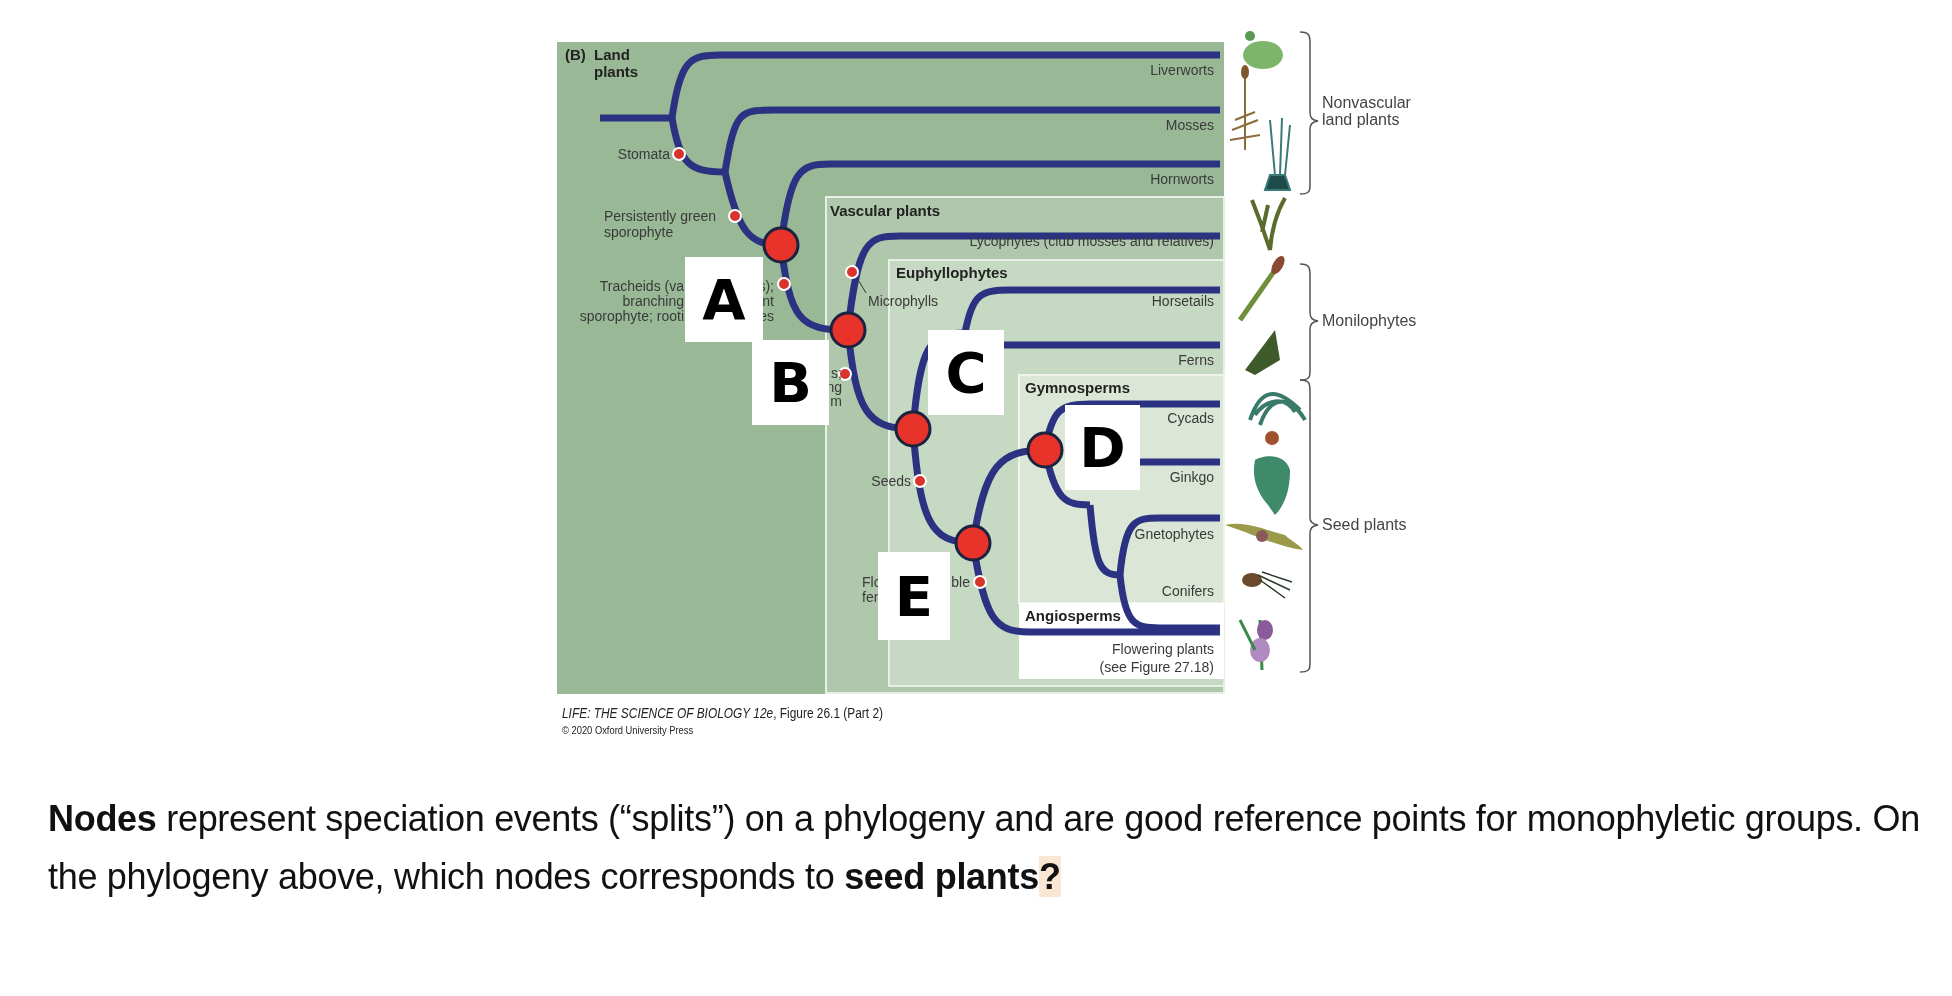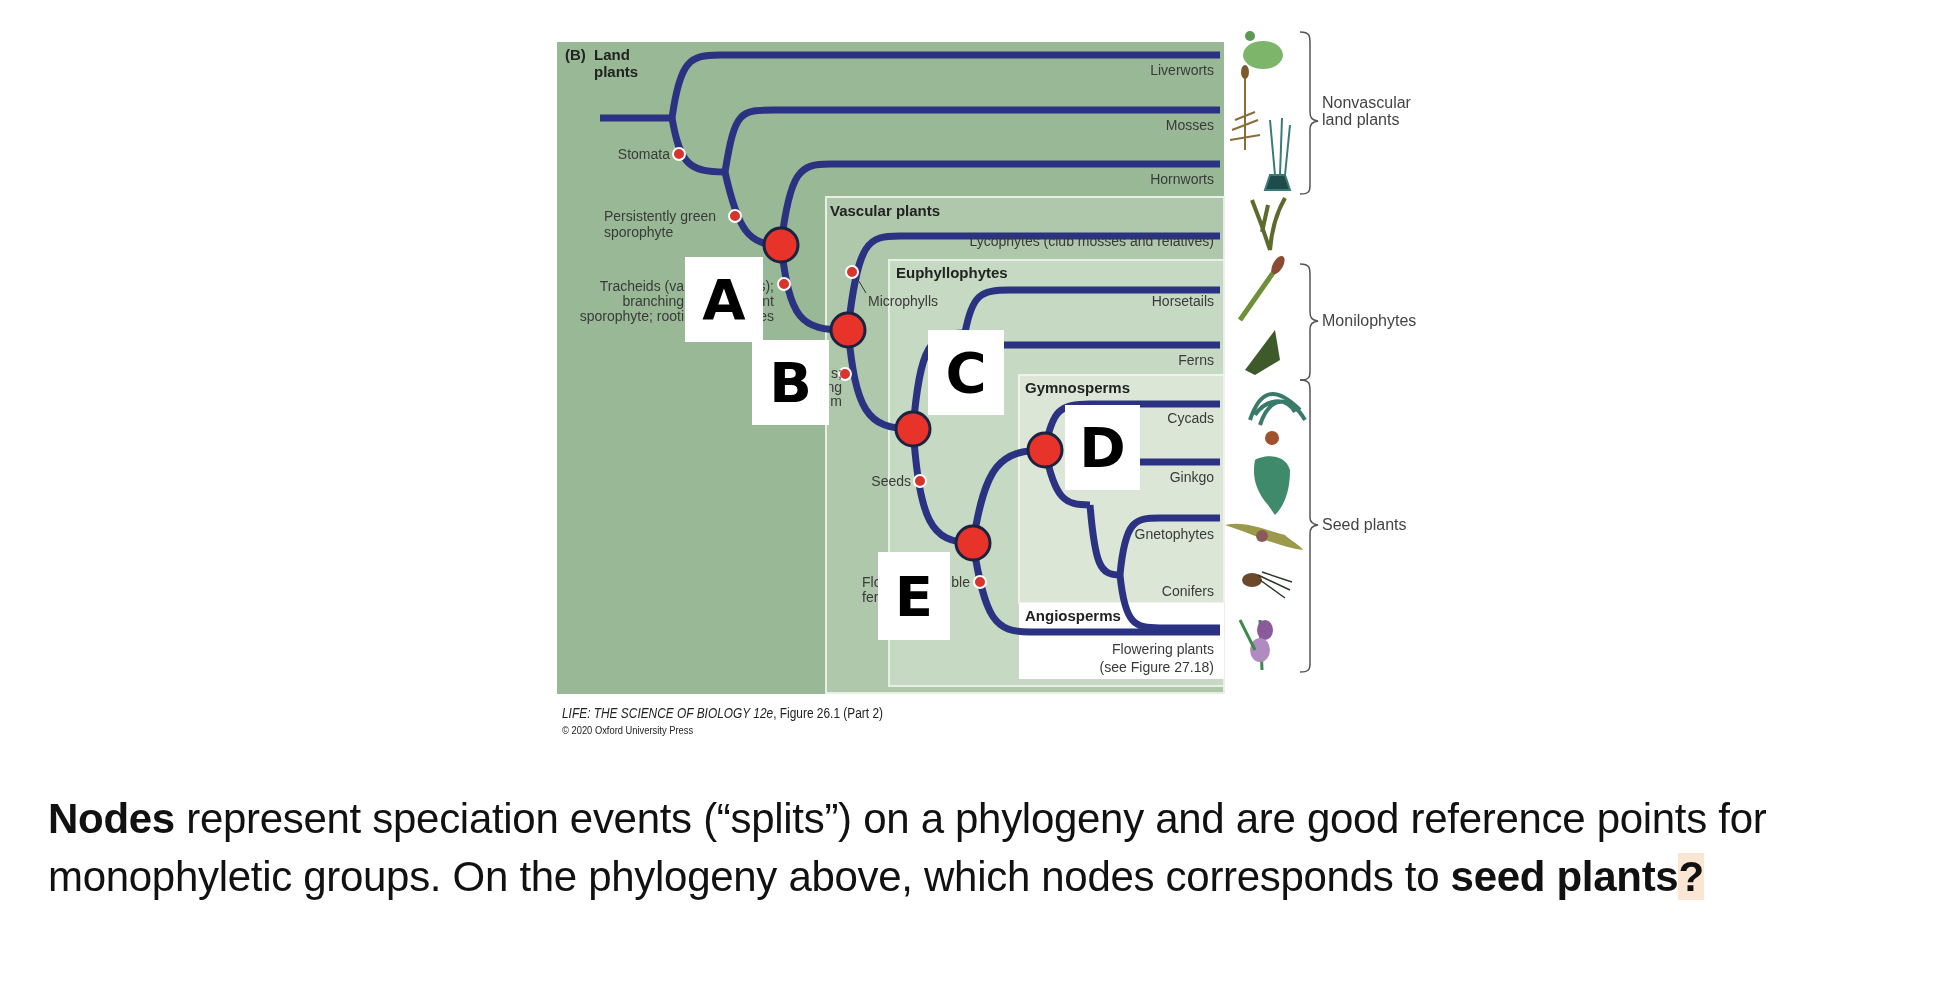--- a/index.html
+++ b/index.html
@@ -1,21 +1,21 @@
 <!DOCTYPE html>
 <html><head>
 <meta charset="utf-8">
 <style>
   html,body{margin:0;padding:0;background:#ffffff;}
   body{width:1952px;height:996px;position:relative;overflow:hidden;font-family:"Liberation Sans",sans-serif;}
   #fig{position:absolute;left:0;top:0;}
   .cap1{position:absolute;left:562px;top:705px;font-family:"Liberation Sans",sans-serif;font-size:14px;color:#222;transform:scaleX(0.85);transform-origin:left top;}
   .cap1 i{font-style:italic;}
   .cap2{position:absolute;left:562px;top:724px;font-size:11px;color:#222;transform:scaleX(0.85);transform-origin:left top;}
-  .question{position:absolute;left:48px;top:790px;width:1880px;font-family:"Liberation Sans",sans-serif;font-size:42px;line-height:58px;color:#111;letter-spacing:-0.3px;}
+  .question{position:absolute;left:48px;top:790px;width:1880px;font-family:"Liberation Sans",sans-serif;font-size:36px;line-height:58px;color:#111;letter-spacing:-0.3px;}
   .question b{font-weight:bold;}
   .hl{background:#fbe6d4;}
   .lbl-box{position:absolute;background:#ffffff;display:flex;align-items:center;justify-content:center;font-family:"DejaVu Sans",sans-serif;font-weight:bold;font-size:56px;color:#000;}
 </style>
 </head>
 <body>
 
 <svg id="fig" width="1952" height="700" viewBox="0 0 1952 700">
 
   <rect x="557" y="42" width="667" height="652" fill="#98b896"></rect>

